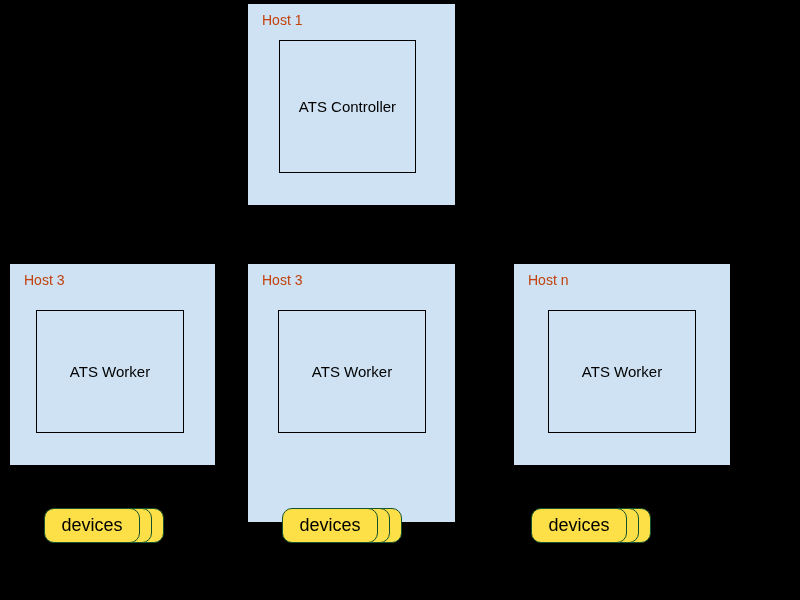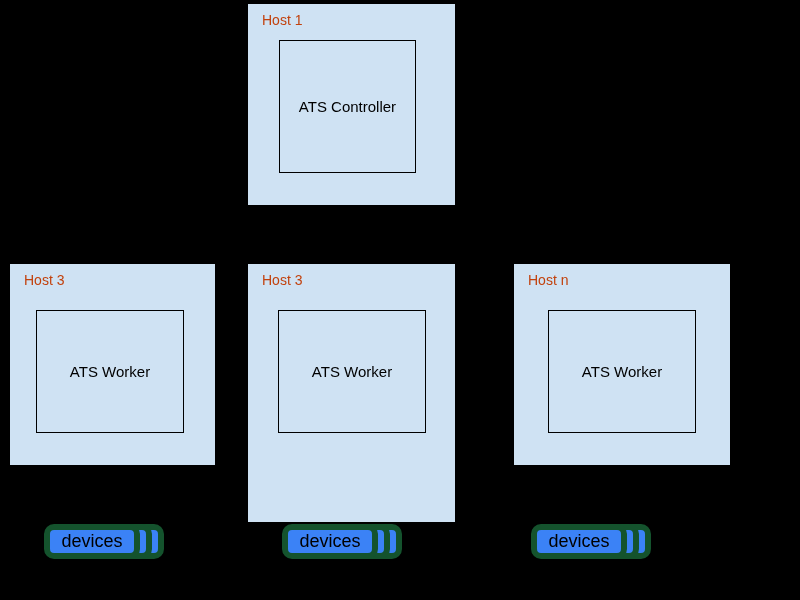--- a/index.html
+++ b/index.html
@@ -62,25 +62,25 @@
     font-size: 19px;
     color: #000000;
   }
   .device-stack {
     position: absolute;
     width: 122px;
     height: 36px;
   }
   .device-card {
     position: absolute;
-    top: 16px;
+    top: 0;
     width: 96px;
     height: 35px;
-    background: #3b82f6;
-    border: 6px solid #14532d;
+    background: #fde047;
+    border: 1px solid #14532d;
     border-radius: 10px;
     box-sizing: border-box;
   }
   .device-card.back2 { left: 24px; }
   .device-card.back1 { left: 12px; }
   .device-card.front {
     left: 0;
     display: flex;
     align-items: center;
     justify-content: center;

